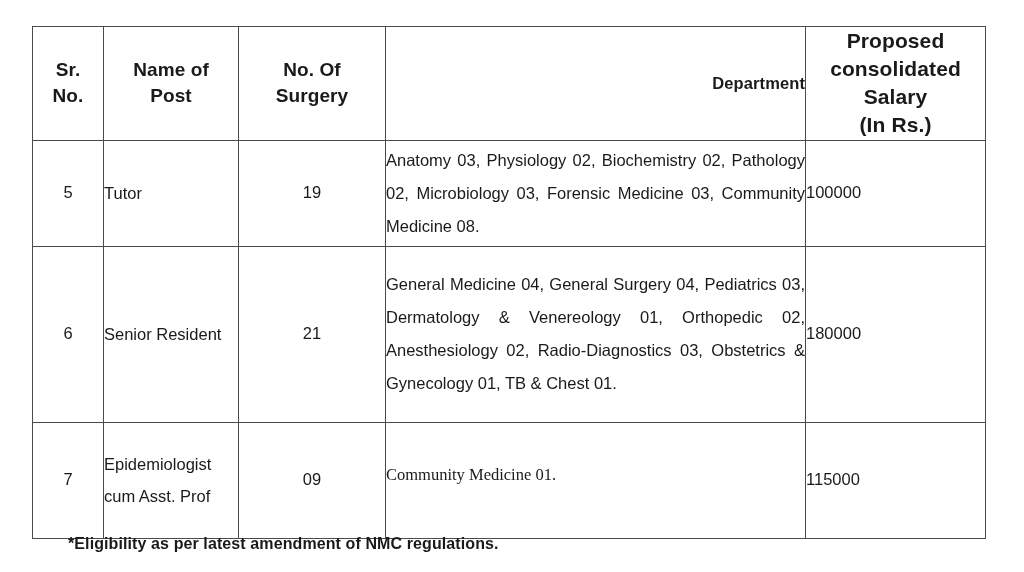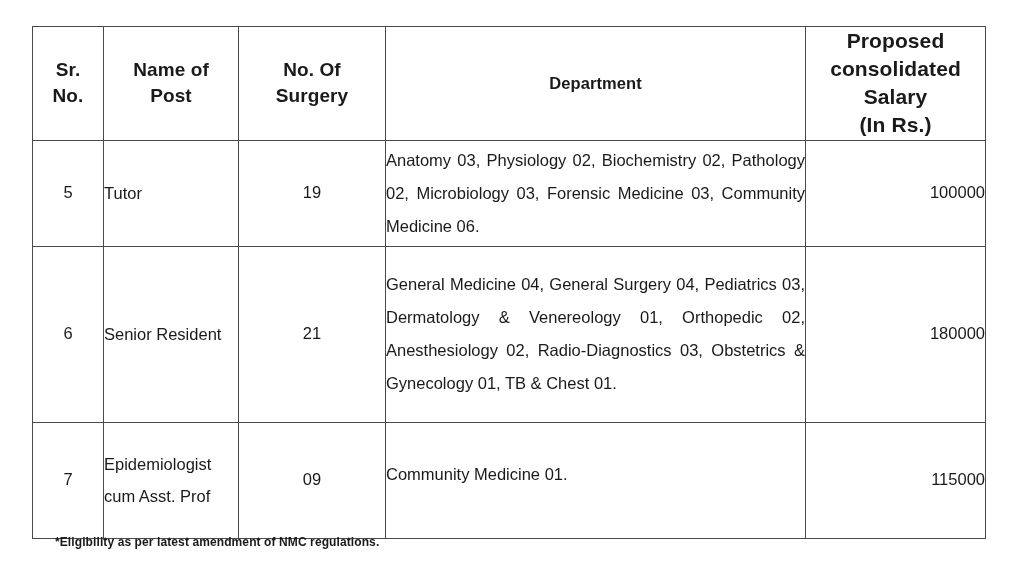--- a/index.html
+++ b/index.html
@@ -46,64 +46,66 @@
     font-weight: bold;
     font-size: 19px;
     line-height: 1.38;
     text-align: center;
     height: 104px;
     padding: 2px 4px;
     letter-spacing: 0.1px;
   }
   thead th.th-dept {
     font-size: 16.5px;
+    text-align: right;
   }
   thead th.th-salary {
     font-size: 21px;
     line-height: 1.34;
   }
 
   tbody td {
     font-size: 16.5px;
     line-height: 1.9;
   }
   td.cell-sr,
   td.cell-vac {
     text-align: center;
     font-size: 16.5px;
   }
   td.cell-post {
     padding: 4px 6px;
     line-height: 1.95;
   }
   td.cell-sal {
-    text-align: right;
+    text-align: left;
   }
   td.cell-dept {
     text-align: justify;
     text-align-last: left;
     padding: 6px 9px 6px 8px;
     line-height: 2.0;
     vertical-align: top;
   }
   td.cell-dept.no-justify {
     text-align: left;
     vertical-align: middle;
     padding-top: 0;
     padding-bottom: 12px;
+    font-family: Liberation Serif, serif;
   }
   tr.row-5 td { height: 105px; }
   tr.row-6 td { height: 175px; }
   tr.row-7 td { height: 103px; }
 
   .footnote {
     position: absolute;
-    left: 55px;
+    left: 68px;
     top: 535px;
-    font-size: 12px;
+    font-size: 16px;
     font-weight: bold;
     letter-spacing: 0.1px;
     white-space: nowrap;
   }
 </style>
 </head>
 <body>
 
 <div class="page">
 
@@ -138,21 +140,21 @@
 Salary
 (In Rs.)</span>
         </th>
       </tr>
     </thead>
     <tbody>
       <tr class="row-5">
         <td class="cell-sr">5</td>
         <td class="cell-post">Tutor</td>
         <td class="cell-vac">19</td>
-        <td class="cell-dept">Anatomy 03, Physiology 02, Biochemistry 02, Pathology 02, Microbiology 03, Forensic Medicine 03, Community Medicine 06.</td>
+        <td class="cell-dept">Anatomy 03, Physiology 02, Biochemistry 02, Pathology 02, Microbiology 03, Forensic Medicine 03, Community Medicine 08.</td>
         <td class="cell-sal">100000</td>
       </tr>
       <tr class="row-6">
         <td class="cell-sr">6</td>
         <td class="cell-post">Senior Resident</td>
         <td class="cell-vac">21</td>
         <td class="cell-dept">General Medicine 04, General Surgery 04, Pediatrics 03, Dermatology &amp; Venereology 01, Orthopedic 02, Anesthesiology 02, Radio-Diagnostics 03,   Obstetrics &amp; Gynecology 01, TB &amp; Chest 01.</td>
         <td class="cell-sal">180000</td>
       </tr>
       <tr class="row-7">

